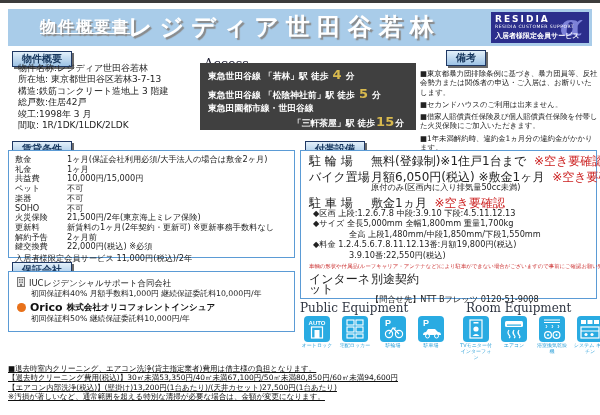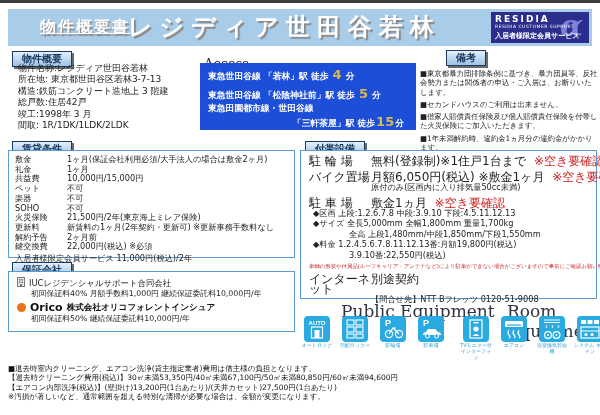--- a/index.html
+++ b/index.html
@@ -27,21 +27,21 @@
            color:#17375e;font-weight:bold;font-size:10px;line-height:14px;padding:0 9px;white-space:nowrap;}
 
   .box{position:absolute;border:1px solid #5b9bd5;background:#fff;box-sizing:border-box;}
 
   
   .overview-body{position:absolute;left:10px;top:63px;width:285px;font-size:9px;line-height:11.4px;color:#222;margin-left:8px;}
 
   
   .access-heading{position:absolute;left:204px;top:56px;font-family:"DejaVu Serif","Liberation Serif",serif;
                   font-size:13px;color:#1a1a2e;}
-  .access-box{position:absolute;left:200px;top:63px;width:216px;height:67px;background:#1d4ed8;
+  .access-box{position:absolute;left:200px;top:63px;width:216px;height:67px;background:#404040;
               color:#fff;font-weight:bold;font-size:8.8px;padding:5px 8px;box-sizing:border-box;}
   .aline{white-space:nowrap;line-height:13px;}
   .aline.gap{margin-bottom:4px;}
   .aline.right{text-align:right;padding-right:4px;}
   .gold{color:#d8b94e;font-size:13px;font-weight:bold;padding:0 1px;}
 
   
   .remarks-body{position:absolute;left:420px;top:69px;width:178px;font-size:7.4px;line-height:9.3px;color:#222;}
   .remarks-body div{margin-bottom:3px;}
 
@@ -68,28 +68,28 @@
   .fvalue{flex:1;white-space:nowrap;}
   .fsub{font-size:8.2px;line-height:10px;padding-left:62px;color:#222;margin-bottom:6px;}
   .red{color:#cc2222;}
   .pdetail{font-size:8.2px;line-height:10.4px;padding-left:4px;color:#222;white-space:nowrap;}
   .pdetail.ind{padding-left:40px;}
   .pwarn{font-size:5.4px;color:#cc3333;line-height:8px;margin:2px 0 4px 0;white-space:nowrap;}
   .fcontact{font-size:8.2px;line-height:10px;padding-left:62px;color:#222;}
 
   
   .equip-heading{position:absolute;font-family:"DejaVu Serif","Liberation Serif",serif;
-                 font-size:17px;color:#2e3440;margin-left:41px;}
+                 font-size:12px;color:#2e3440;}
   .icon-row{position:absolute;display:flex;}
   .icon-item{width:34px;text-align:center;margin-right:4px;}
   .icon-item svg{display:block;margin:0 auto;}
   .icon-label{font-size:5px;line-height:5.8px;color:#2a9fd8;margin-top:1px;}
 
   
-  .footer{position:absolute;left:8px;top:364px;width:586px;font-size:7.5px;line-height:9.4px;color:#111;}
+  .footer{position:absolute;left:8px;top:364px;width:586px;font-size:7.5px;line-height:9.4px;color:#111;text-decoration:underline;}
 </style>
 </head>
 <body>
 
 <div class="page">
   <div class="top-line"></div>
 
   <div class="header-band">
     <div class="doc-type">物件概要書</div>
     <div class="main-title">レジディア世田谷若林</div>

